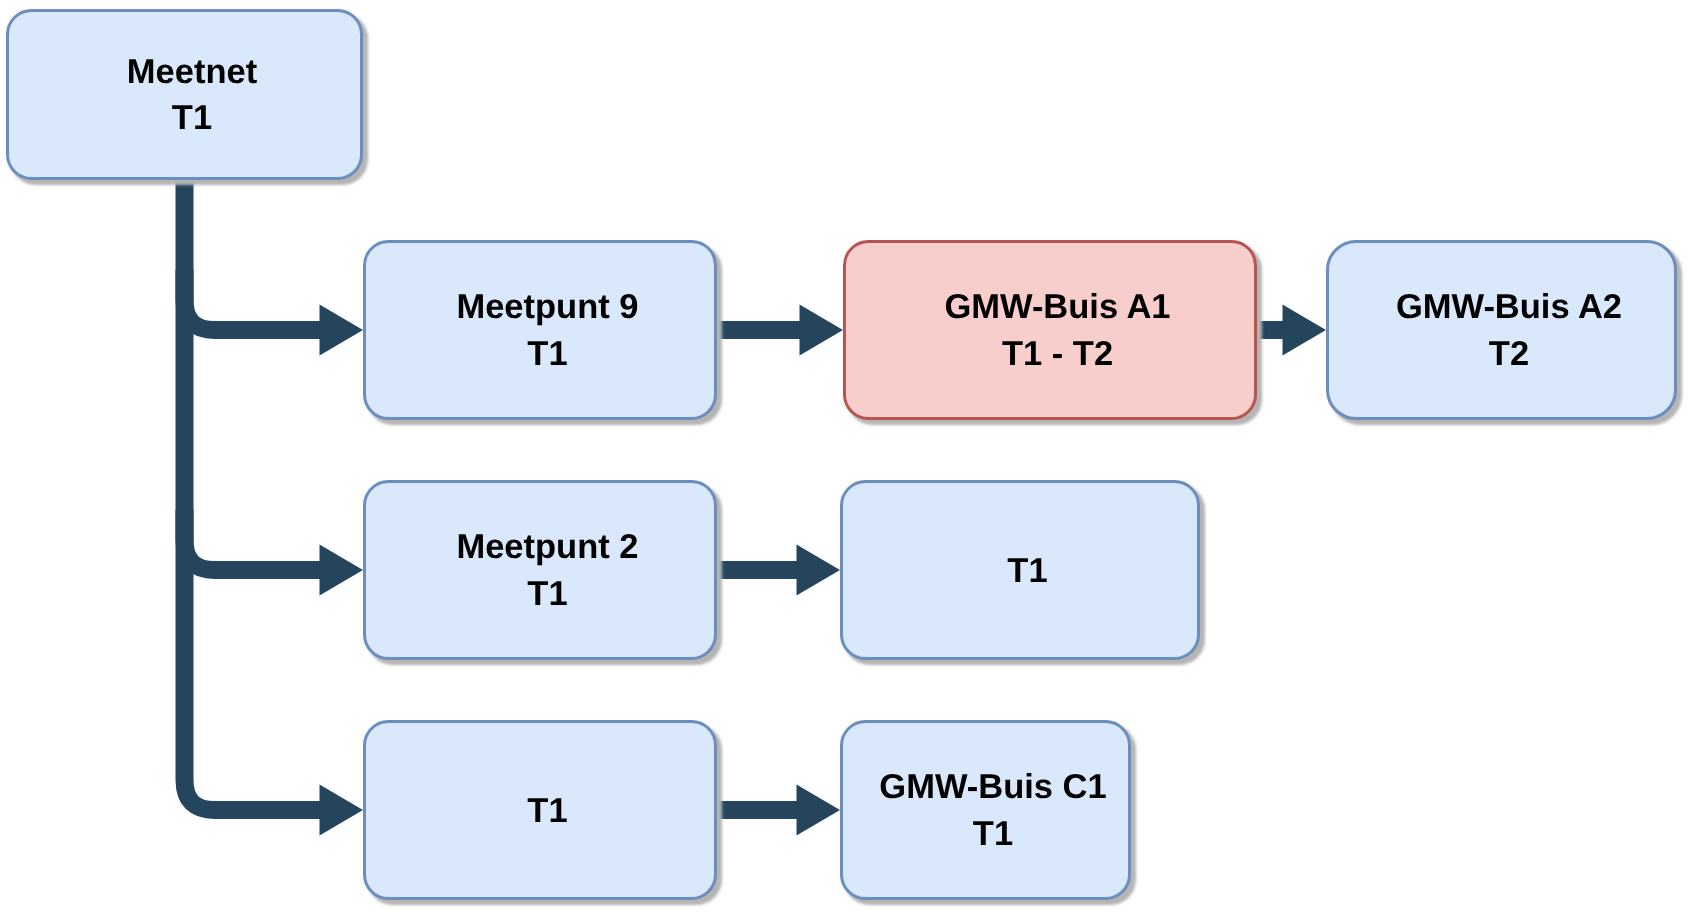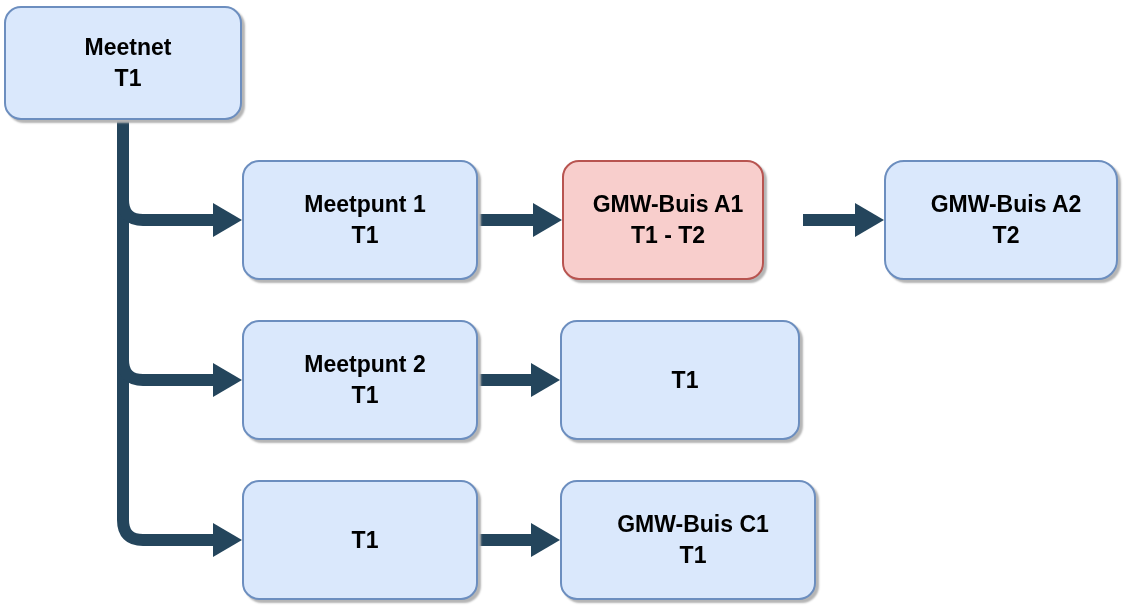--- a/index.html
+++ b/index.html
@@ -51,26 +51,26 @@
   .node.blue {
     background: var(--fill-blue, #dae8fc);
     border-color: var(--border-blue, #6c8ebf);
   }
   .node.red {
     background: var(--fill-red, #f8cecc);
     border-color: var(--border-red, #b85450);
   }
   #n-meetnet   { left: 4px;   top: 6px;   width: 238px; height: 114px; }
   #n-meetpunt1 { left: 242px; top: 160px; width: 236px; height: 120px; }
-  #n-gmw-a1    { left: 562px; top: 160px; width: 202px; height: 120px; }
+  #n-gmw-a1    { left: 562px; top: 160px; width: 276px; height: 120px; }
   #n-gmw-a2    { left: 884px; top: 160px; width: 234px; height: 120px; border-radius: 20px; }
   #n-meetpunt2 { left: 242px; top: 320px; width: 236px; height: 120px; justify-content: center; }
   #n-gmw-b1    { left: 560px; top: 320px; width: 240px; height: 120px; }
   #n-meetpunt3 { left: 242px; top: 480px; width: 236px; height: 120px; }
-  #n-gmw-c1    { left: 560px; top: 480px; width: 256px; height: 120px; }
+  #n-gmw-c1    { left: 560px; top: 480px; width: 194px; height: 120px; }
 </style>
 </head>
 <body>
 
 <div id="canvas">
 
   <svg id="connector-layer" width="1126" height="608" viewBox="0 0 1126 608">
 
     <path class="edge-line" d="M 123 114 L 123 520 Q 123 540 143 540 L 218 540"></path>
     <polygon class="edge-head" points="242,540 213,523 213,557"></polygon>
@@ -93,21 +93,21 @@
     <path class="edge-line" d="M 478 540 L 534 540"></path>
     <polygon class="edge-head" points="560,540 531,523 531,557"></polygon>
   </svg>
 
   <div class="node blue" id="n-meetnet">
     <span>Meetnet</span>
     <span>T1</span>
   </div>
 
   <div class="node blue" id="n-meetpunt1">
-    <span>Meetpunt 1</span>
+    <span>Meetpunt 9</span>
     <span>T1</span>
   </div>
 
   <div class="node red" id="n-gmw-a1">
     <span>GMW-Buis A1</span>
     <span>T1 - T2</span>
   </div>
 
   <div class="node blue" id="n-gmw-a2">
     <span>GMW-Buis A2</span>

